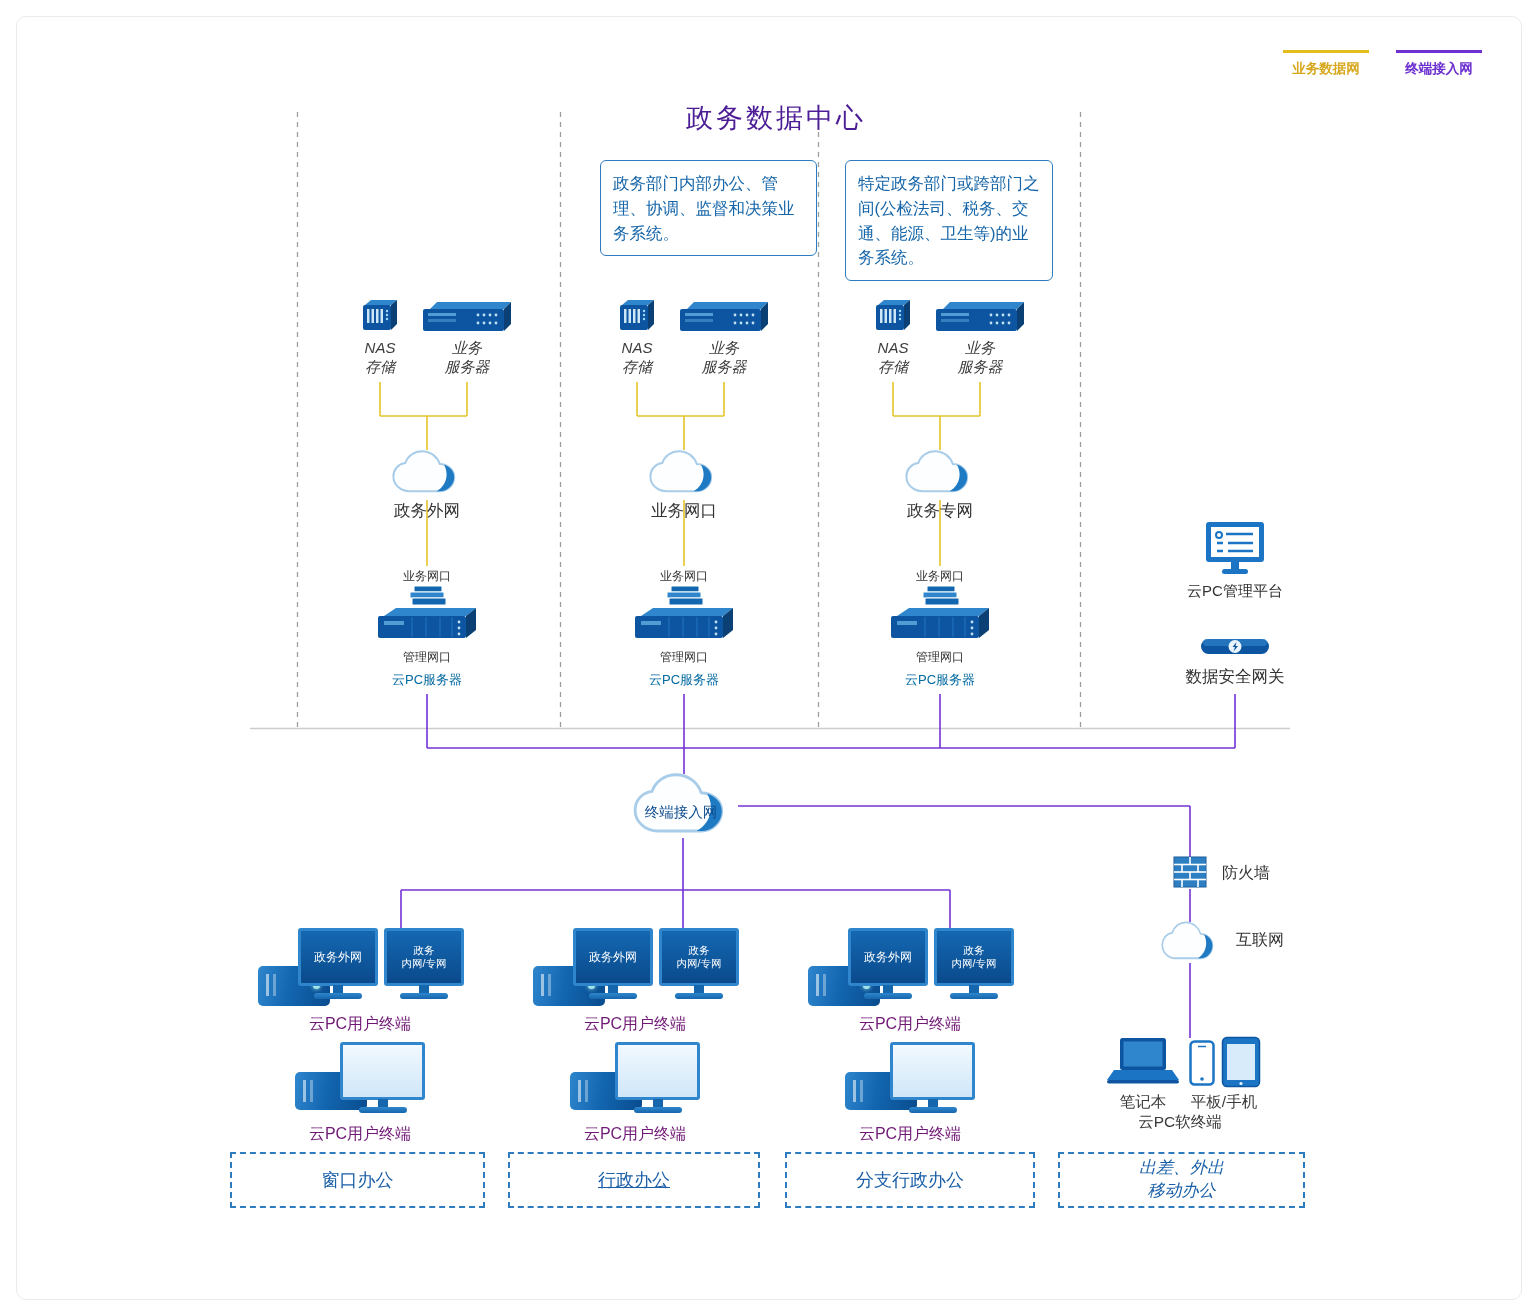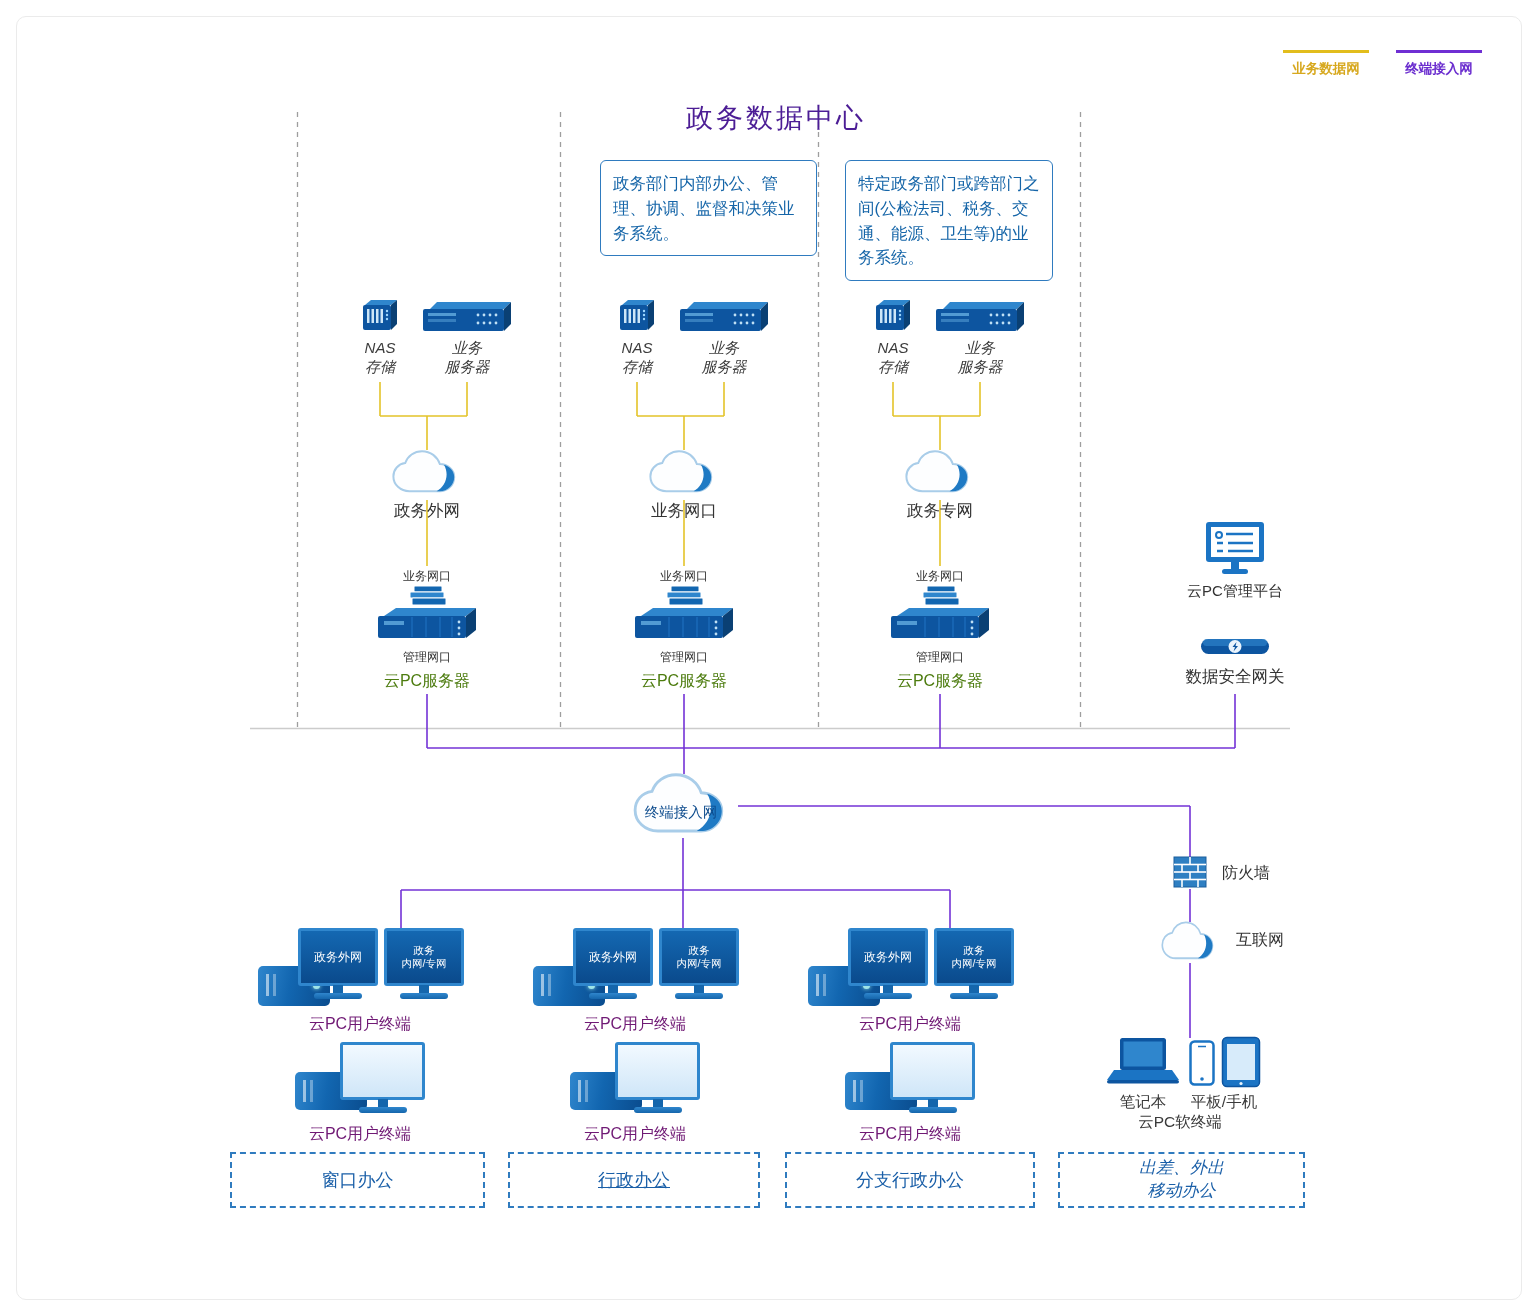--- a/index.html
+++ b/index.html
@@ -17,21 +17,21 @@
   .legend-label{font-size:13.5px;font-weight:700;text-align:center;width:86px;}
   .lg-yellow-line{background:#E2BD1C;}
   .lg-purple-line{background:#6F2FD3;}
   .lg-yellow-text{color:#D7A califica81E;color:#D7A81E;}
   .lg-purple-text{color:#6B2ECF;}
 
   .col{position:absolute;top:160px;width:260px;height:560px;}
   .desc{position:absolute;top:0;border:1.5px solid #2F7BBF;border-radius:6px;padding:10px 12px;box-sizing:border-box;
         font-size:16.5px;line-height:1.5;color:#1565A8;}
   .lbl{font-size:15px;color:#3C3C3C;line-height:1.27;}
-  .lbl-lg{font-size:16px;color:#4d7c0f;}
+  .lbl-lg{font-size:13px;color:#0369a1;}
   .port{font-size:12px;color:#333;}
   .cloud-lbl{font-size:16.5px;color:#333;}
 
   .mon .scr{width:80px;height:58px;border:3px solid #2F86CD;background:linear-gradient(180deg,#1468B2,#0A4A8C);
             border-radius:3px;box-sizing:border-box;display:flex;align-items:center;justify-content:center;}
   .mon .scr.light{background:linear-gradient(180deg,#F2F9FF,#CFE6F8);}
   .mon .scr.w85{width:85px;}
   .scr-txt{color:#fff;font-size:12px;line-height:1.25;text-align:center;white-space:pre-line;}
   .scr-txt.sm{font-size:10.5px;}
   .mon .neck{width:10px;height:8px;background:#1566AC;margin:-1px auto 0;}

